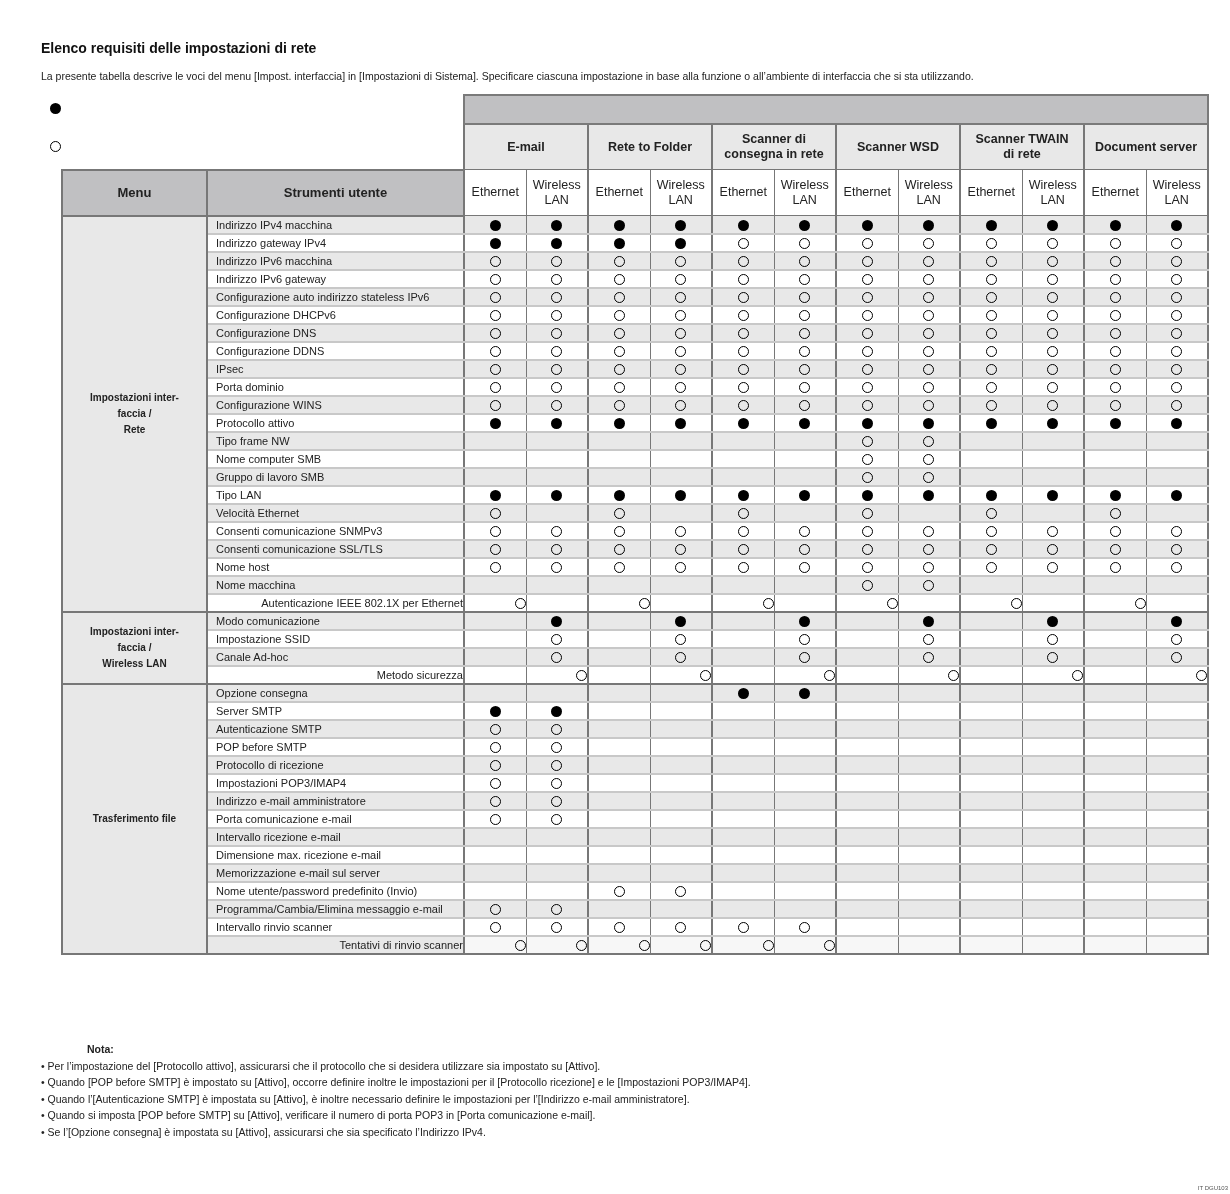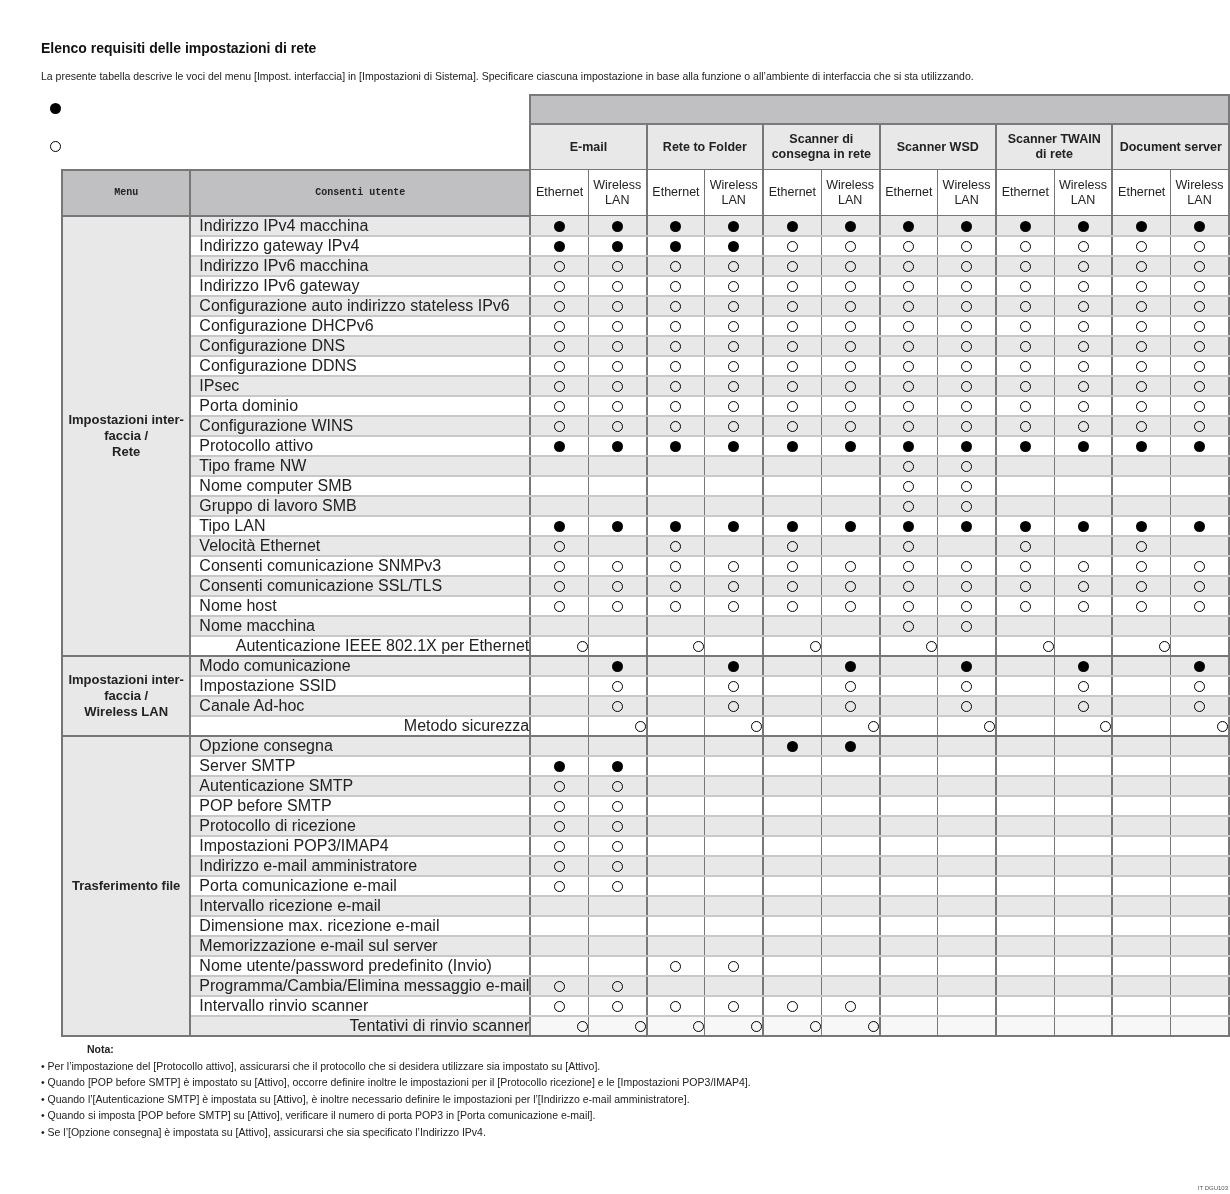--- a/index.html
+++ b/index.html
@@ -11,24 +11,24 @@
   .legend-opt { top: 139px; }
   .legend .sym { display: inline-block; width: 11px; height: 11px; border-radius: 50%; box-sizing: border-box; margin-right: 2px; }
   .sym.full { background: #000; }
   .sym.empty { border: 1.5px solid #000; background: transparent; }
 
   table.req { position: absolute; left: 28px; top: 94px; border-collapse: collapse; table-layout: fixed; font-size: 11px; margin-left: 33px; }
   table.req td, table.req th { padding: 0; }
   .blank-corner { border: none; background: #fff; }
   .top-bar { background: #c0c0c2; border: 2px solid #7a7a7a; height: 27px; }
   .func-head { background: #e8e8e8; border: 1px solid #777; border-left-width: 2px; border-right-width: 2px; font-weight: bold; font-size: 12.5px; text-align: center; height: 44px; line-height: 15px; color: #222; }
-  .main-head { background: #c0c0c2; border: 2px solid #777; font-weight: bold; font-size: 10px; text-align: center; height: 44px; color: #222; font-family: Liberation Mono, monospace; }
+  .main-head { background: #c0c0c2; border: 2px solid #777; font-weight: bold; font-size: 13px; text-align: center; height: 44px; color: #222; }
   .sub-head { background: #fff; border: 1px solid #777; font-size: 12.5px; text-align: center; height: 44px; line-height: 15px; color: #222; font-weight: normal; }
-  .menu-cell { background: #e8e8e8; border: 1px solid #777; border-left-width: 2px; border-right-width: 2px; font-weight: bold; font-size: 13px; text-align: center; line-height: 16px; color: #222; vertical-align: middle; }
-  tr.row td.item { border-left: 2px solid #777; border-right: 2px solid #777; border-bottom: 2px solid #c8c8c8; padding-left: 8px; font-size: 16px; color: #222; height: 16px; white-space: nowrap; }
+  .menu-cell { background: #e8e8e8; border: 1px solid #777; border-left-width: 2px; border-right-width: 2px; font-weight: bold; font-size: 10px; text-align: center; line-height: 16px; color: #222; vertical-align: middle; }
+  tr.row td.item { border-left: 2px solid #777; border-right: 2px solid #777; border-bottom: 2px solid #c8c8c8; padding-left: 8px; font-size: 11px; color: #222; height: 16px; white-space: nowrap; }
   tr.row td.mark { border-left: 1px solid #777; border-right: 1px solid #777; border-bottom: 2px solid #c8c8c8; text-align: center; vertical-align: middle; }
   tr.row.odd td.item, tr.row.odd td.mark { background: #e8e8e8; }
   tr.row.even td.item, tr.row.even td.mark { background: #ffffff; }
   tr.row.last td.item, tr.row.last td.mark { border-bottom: 2px solid #777; text-align: right; }
   tr.row.lastlight td.mark { background: #f7f7f7; }
   tr.row td.mark.grpR { border-right-width: 2px; }
   .dot { display: inline-block; width: 11px; height: 11px; border-radius: 50%; box-sizing: border-box; vertical-align: middle; }
   .dot.full { background: #000; }
   .dot.empty { border: 1.5px solid #000; }
 
@@ -78,21 +78,21 @@
         <th class="blank-corner" colspan="2"></th>
         <th class="func-head" colspan="2"><span>E-mail</span></th>
         <th class="func-head" colspan="2"><span>Rete to Folder</span></th>
         <th class="func-head" colspan="2"><span>Scanner di</span><br><span>consegna in rete</span></th>
         <th class="func-head" colspan="2"><span>Scanner WSD</span></th>
         <th class="func-head" colspan="2"><span>Scanner TWAIN</span><br><span>di rete</span></th>
         <th class="func-head" colspan="2"><span>Document server</span></th>
       </tr>
       <tr>
         <th class="main-head">Menu</th>
-        <th class="main-head">Consenti utente</th>
+        <th class="main-head">Strumenti utente</th>
         <th class="sub-head"><span>Ethernet</span></th>
         <th class="sub-head" style="border-right-width: 2px;"><span>Wireless</span><br><span>LAN</span></th>
         <th class="sub-head"><span>Ethernet</span></th>
         <th class="sub-head" style="border-right-width: 2px;"><span>Wireless</span><br><span>LAN</span></th>
         <th class="sub-head"><span>Ethernet</span></th>
         <th class="sub-head" style="border-right-width: 2px;"><span>Wireless</span><br><span>LAN</span></th>
         <th class="sub-head"><span>Ethernet</span></th>
         <th class="sub-head" style="border-right-width: 2px;"><span>Wireless</span><br><span>LAN</span></th>
         <th class="sub-head"><span>Ethernet</span></th>
         <th class="sub-head" style="border-right-width: 2px;"><span>Wireless</span><br><span>LAN</span></th>

